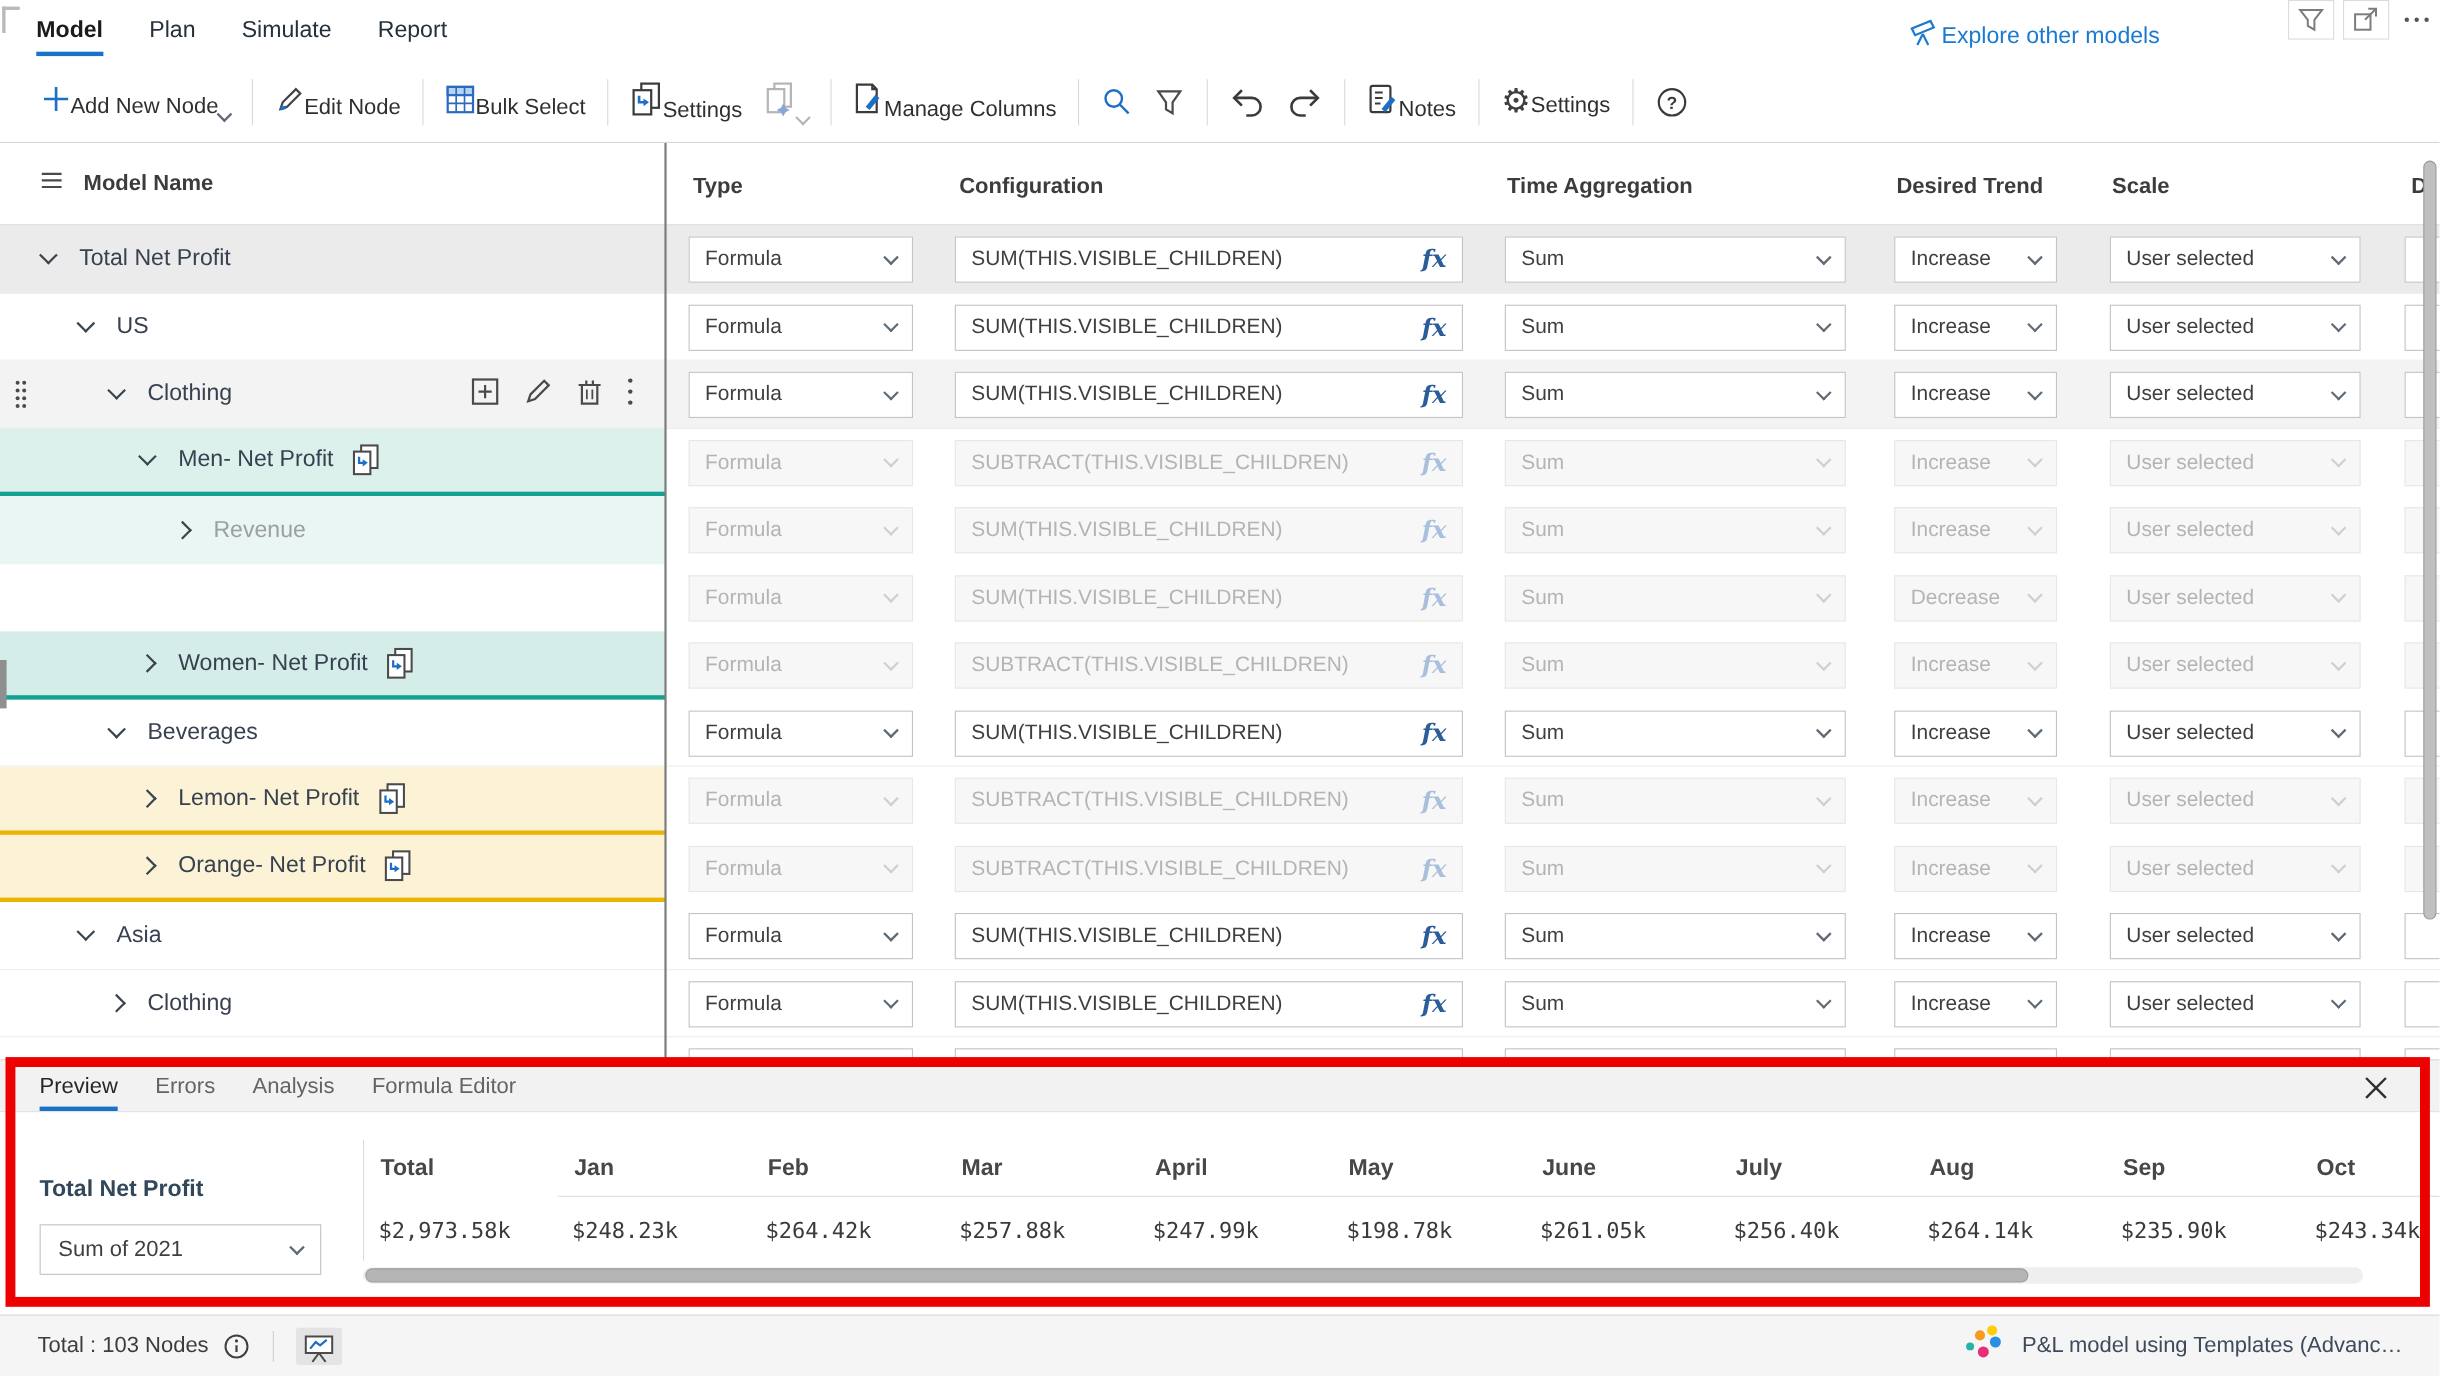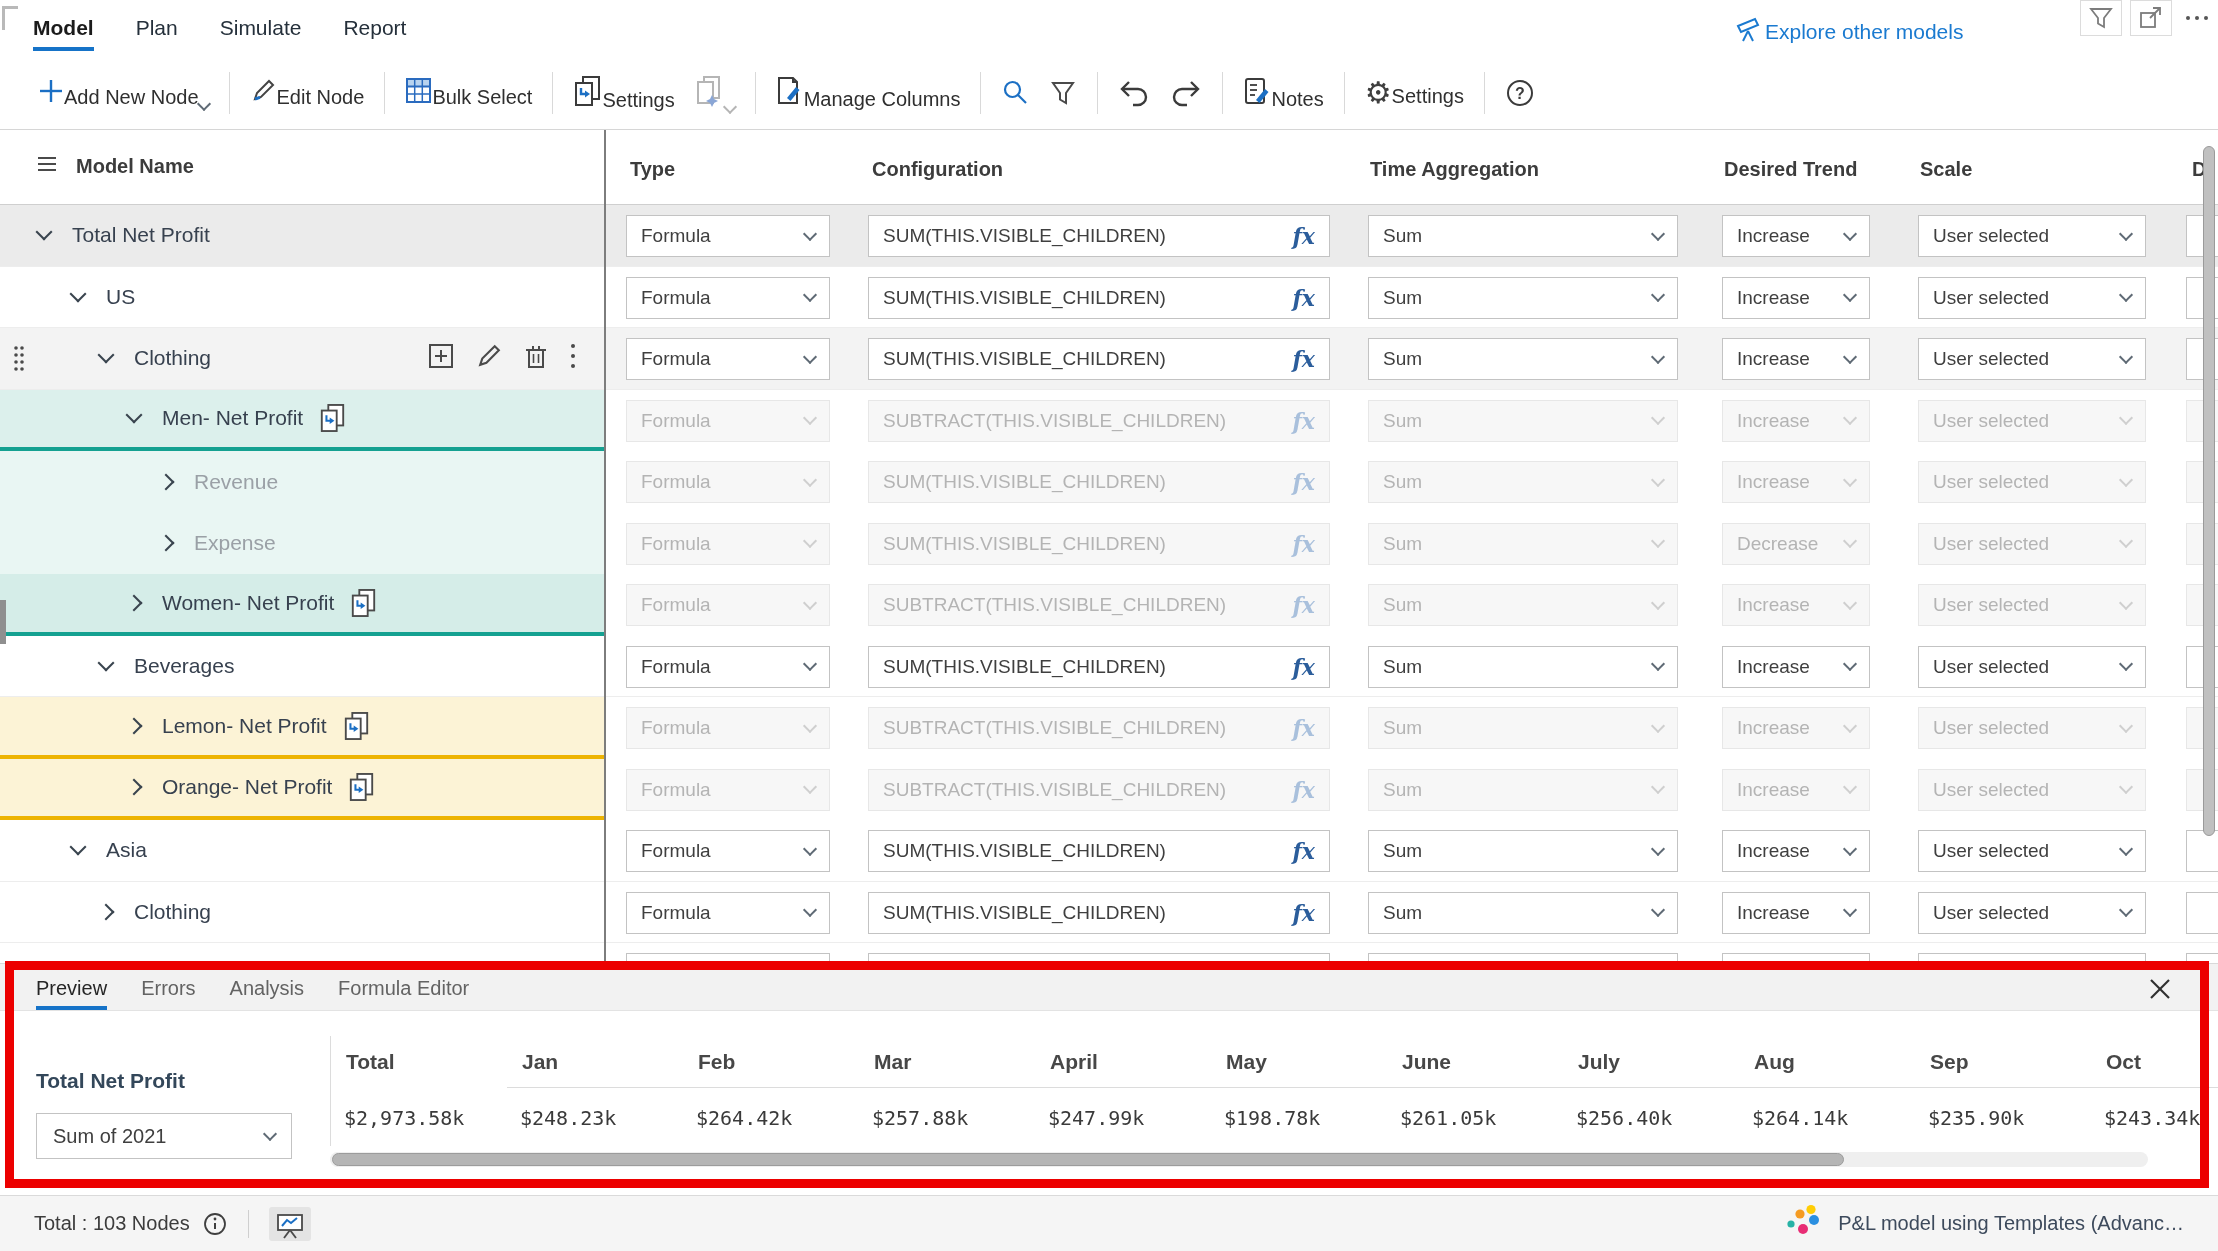--- a/index.html
+++ b/index.html
@@ -463,24 +463,20 @@
           <span>Increase</span>
           <span class="chev"></span>
         </div>
         <div class="sel c-scale">
           <span>User selected</span>
           <span class="chev"></span>
         </div>
         <div class="sel c-extra"></div>
       </div>
       <div class="row disabled">
-        <div class="name-cell nc-tealSub">
-          <span class="tchev right" style="margin-left: 160px;"></span>
-          <span class="tree-label gray">Expense</span>
-        </div>
         <div class="sel c-type">
           <span>Formula</span>
           <span class="chev"></span>
         </div>
         <div class="sel c-config">
           <span class="cfg-text">SUM(THIS.VISIBLE_CHILDREN)</span>
           <span class="fx">fx</span>
         </div>
         <div class="sel c-time">
           <span>Sum</span>

